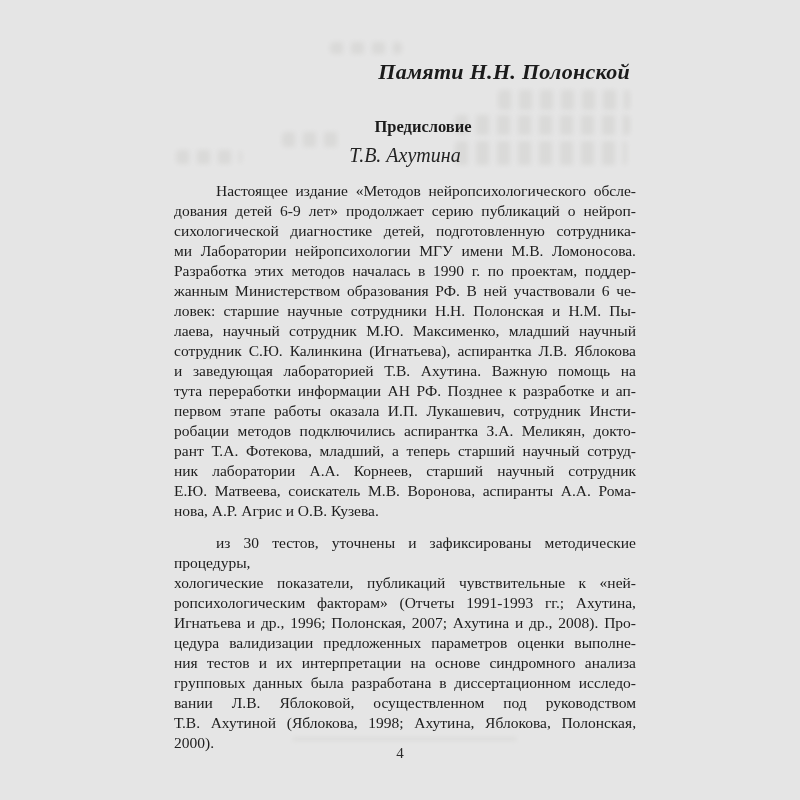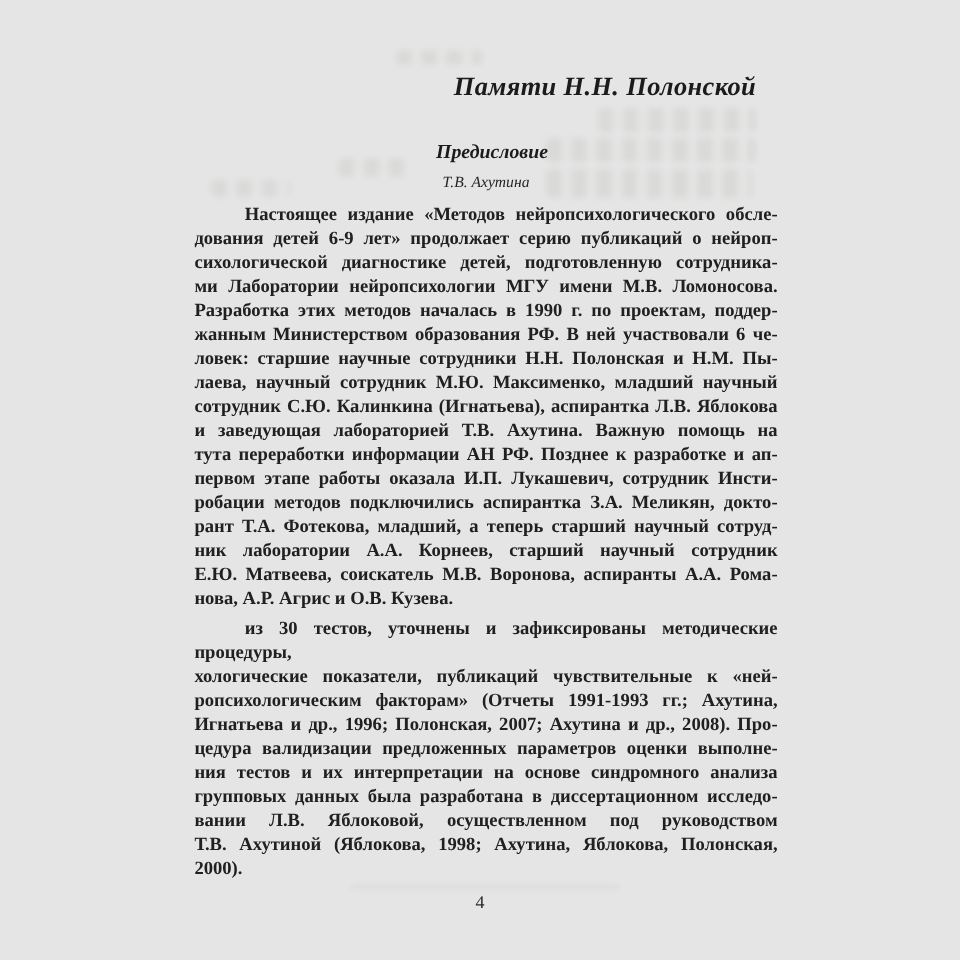--- a/index.html
+++ b/index.html
@@ -26,48 +26,47 @@
     text-align: right;
     font-style: italic;
     font-weight: bold;
     font-size: 22px;
     letter-spacing: 0.3px;
     color: #1b1b1b;
   }
   .heading {
     position: absolute;
     top: 117px;
-    left: 167px;
+    left: 180px;
     width: 486px;
     text-align: center;
     font-weight: bold;
     font-size: 16.5px;
     color: #1b1b1b;
-    font-style: italic;
   }
   .author {
     position: absolute;
     top: 144px;
     left: 162px;
     width: 486px;
     text-align: center;
     font-style: italic;
-    font-size: 13px;
+    font-size: 20px;
     color: #242424;
   }
   .body-text {
     position: absolute;
     top: 169px;
     left: 162px;
     width: 486px;
     font-size: 15.5px;
     line-height: 20px;
     color: #202020;
   }
-  .paragraph { margin: 0; font-weight: bold; }
+  .paragraph { margin: 12px; }
   .paragraph + .paragraph { margin-top: 5px; }
   .line {
     text-align: justify;
     text-align-last: justify;
     white-space: normal;
   }
   .line:first-child { text-indent: 42px; }
   .paragraph:first-child .line:last-child { text-align-last: left; }
   .page-number {
     position: absolute;

